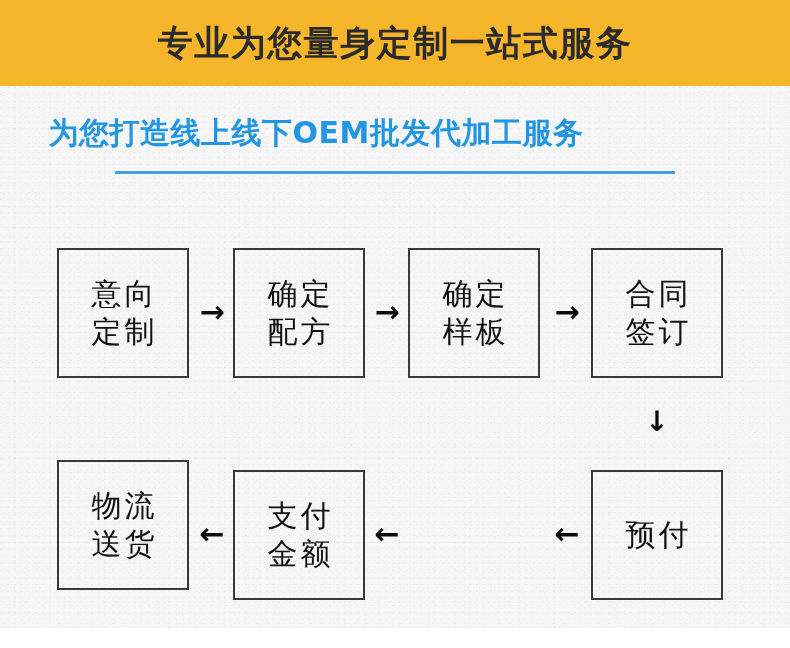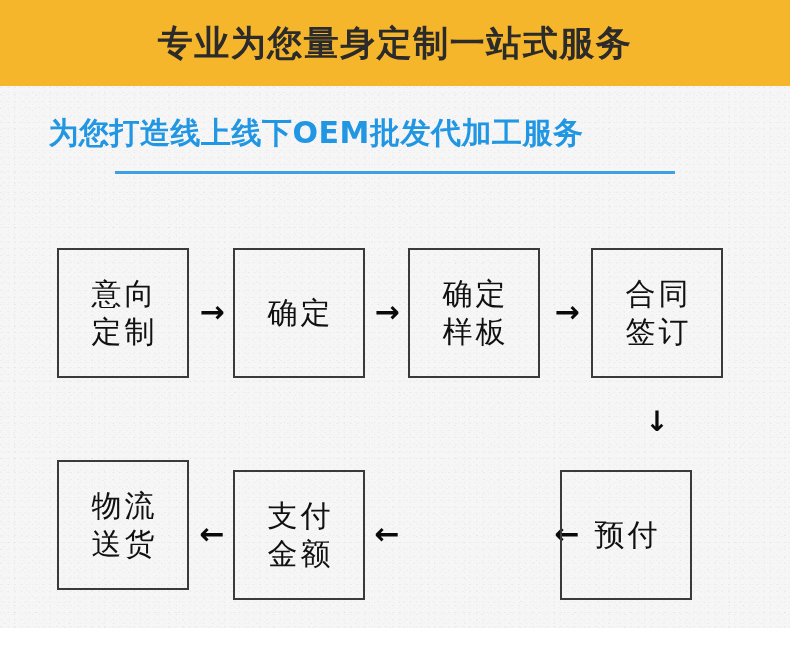--- a/index.html
+++ b/index.html
@@ -131,21 +131,21 @@
   #arrow-2 { left: 366px; top: 297px; }
   #arrow-3 { left: 546px; top: 297px; }
 
   
   #arrow-down-1 { left: 642px; top: 408px; }
 
   
   #box-5 { left: 57px;  top: 460px; }
   #box-6 { left: 233px; top: 470px; text-align: right; }
   #box-7 { left: 408px; top: 470px; }
-  #box-8 { left: 560px; top: 470px; }
+  #box-8 { left: 591px; top: 470px; }
   #arrow-4 { left: 191px; top: 519px; }
   #arrow-5 { left: 366px; top: 519px; }
   #arrow-6 { left: 546px; top: 519px; }
 </style>
 </head>
 <body>
 
 <div class="page">
 
   <div class="header-band">
@@ -161,20 +161,21 @@
 
   <div class="flow-box" id="box-1">
     <div class="line">意向</div>
     <div class="line">定制</div>
   </div>
 
   <div class="arrow arrow-right" id="arrow-1">→</div>
 
   <div class="flow-box" id="box-2">
     <div class="line">确定</div>
+    <div class="line">配方</div>
   </div>
 
   <div class="arrow arrow-right" id="arrow-2">→</div>
 
   <div class="flow-box" id="box-3">
     <div class="line">确定</div>
     <div class="line">样板</div>
   </div>
 
   <div class="arrow arrow-right" id="arrow-3">→</div>

